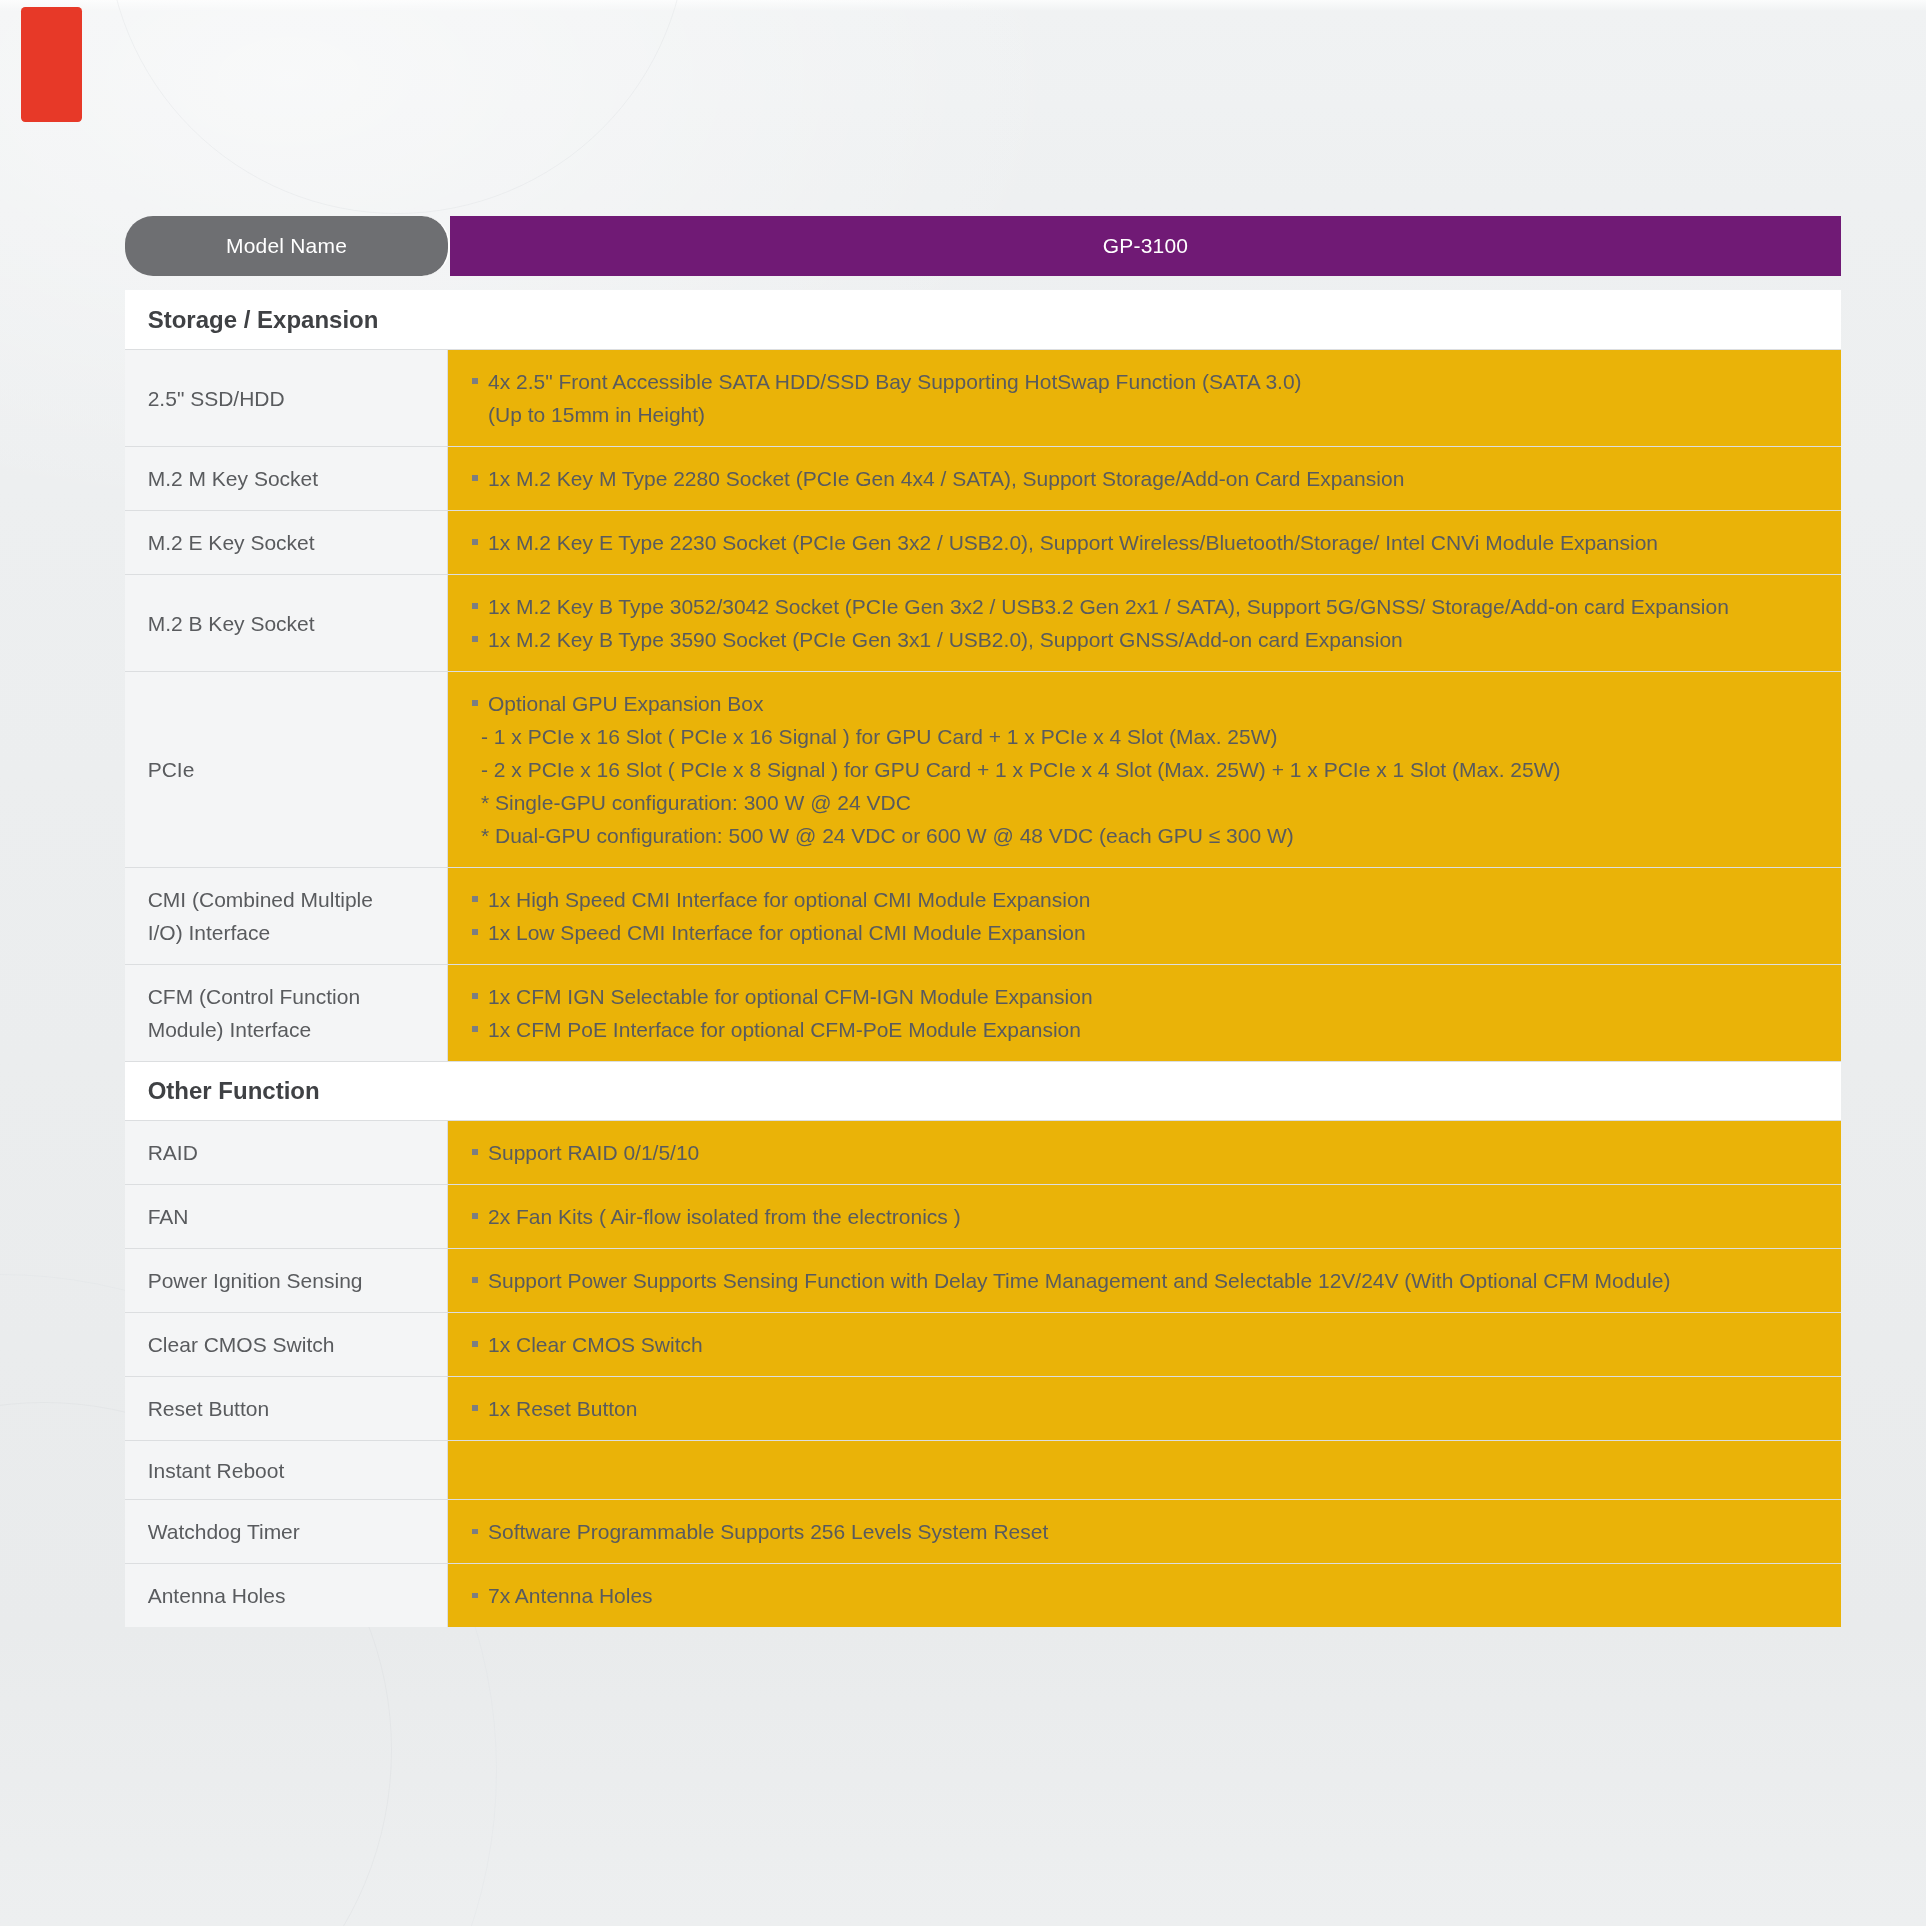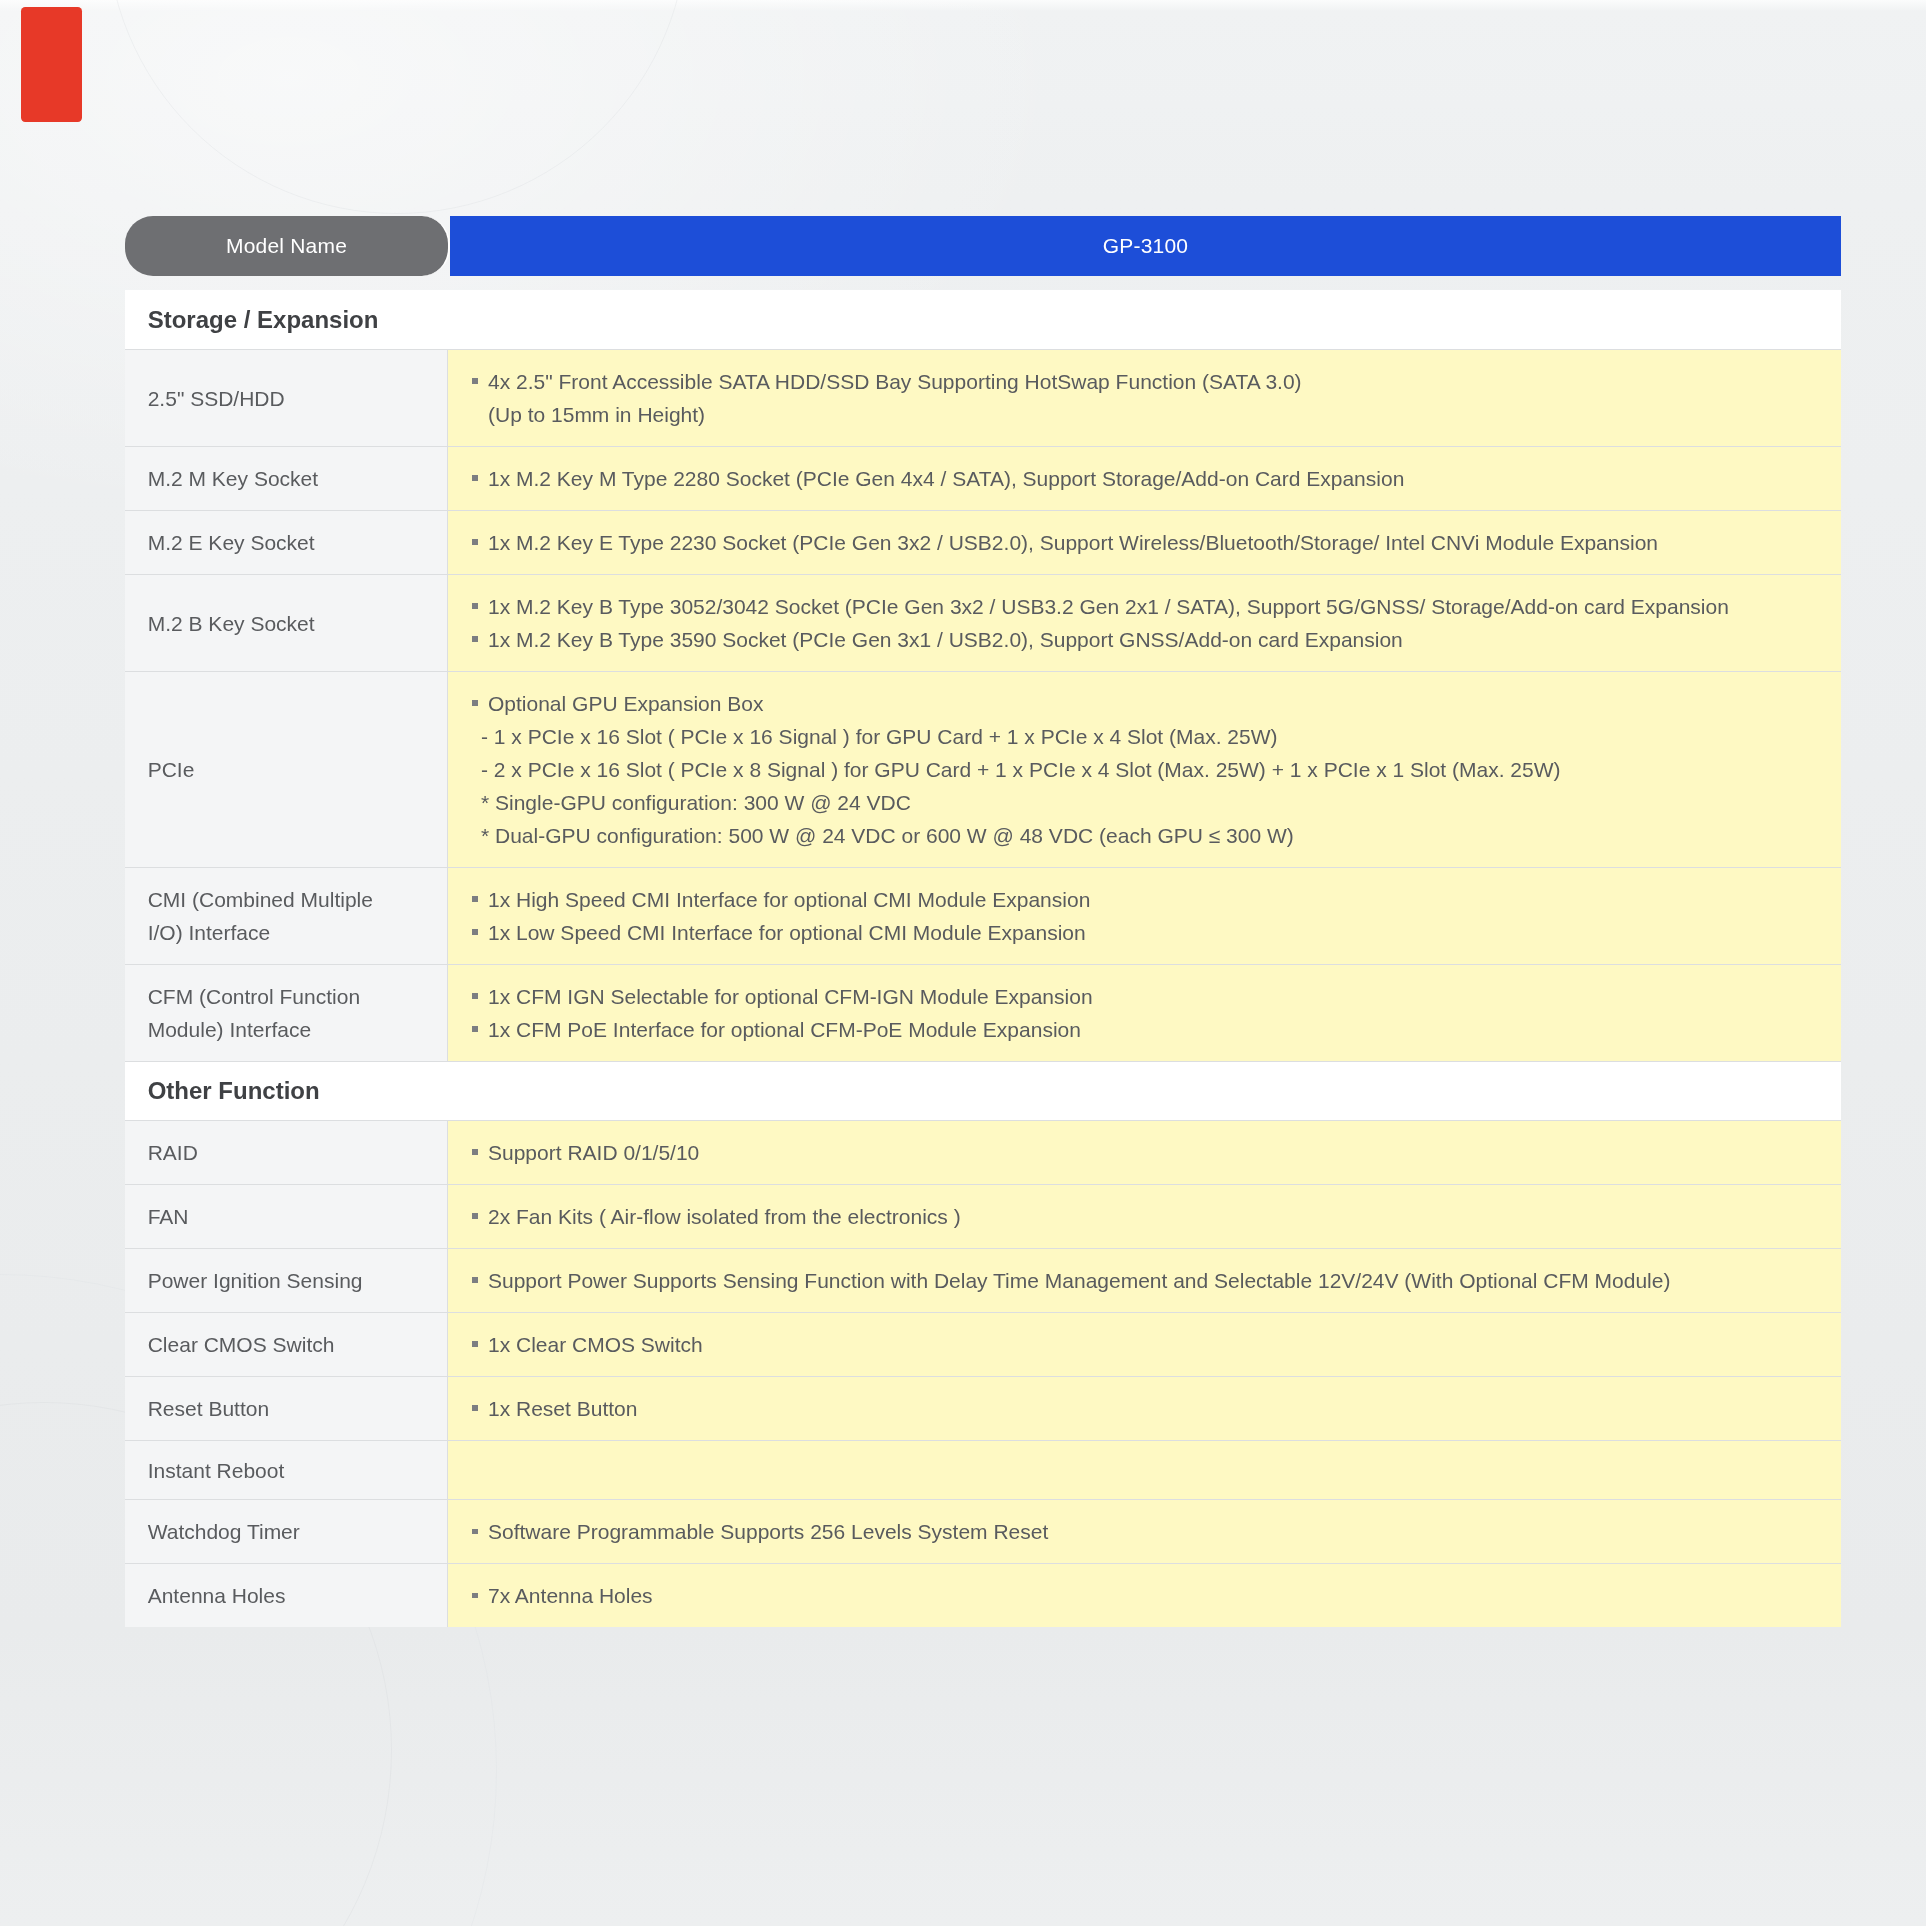--- a/index.html
+++ b/index.html
@@ -26,21 +26,21 @@
   .spec { position:absolute; left:125px; top:216px; width:1716px; }
 
   .spec-head { display:flex; height:60px; }
   .hcell { display:flex; align-items:center; justify-content:center;
            color:#ffffff; font-size:21px; letter-spacing:0.2px; }
   .hcell-label { width:323px; border-right:2.1px solid #ffffff; }
   .hcell-value { flex:1; }
 
   .head-gap { height:14px; }
 
-  .card { background:#fef9c3; }
+  .card { background:#eab308; }
 
   .band {
     height:59px; display:flex; align-items:center;
     padding:0 22.7px; box-sizing:border-box;
     font-size:24px; font-weight:bold; color:#3f4144;
     background:#ffffff; border-top:1.4px solid #dcdee0;
   }
   .card > :first-child { border-top:none; }
 
   .row { display:flex; border-top:1.4px solid #dcdee0; }
@@ -71,21 +71,21 @@
 
 <div class="arc arc1"></div>
 <div class="arc arc2"></div>
 <div class="arc arc3"></div>
 
 <div class="red-bar" style="background: rgb(231, 57, 40);"></div>
 
 <div class="spec">
   <div class="spec-head">
     <div class="hcell hcell-label" style="background: rgb(110, 111, 114); border-radius: 28px;">Model Name</div>
-    <div class="hcell hcell-value" style="background: #1d4ed8;">GP-3100</div>
+    <div class="hcell hcell-value" style="background: #701a75;">GP-3100</div>
   </div>
   <div class="head-gap"></div>
   <div class="card" id="spec-card">
       <div class="band">Storage / Expansion</div>
       <div class="row">
         <div class="lab">2.5" SSD/HDD</div>
         <div class="val">
           <div class="ln bullet">4x 2.5" Front Accessible SATA HDD/SSD Bay Supporting HotSwap Function (SATA 3.0)</div>
           <div class="ln cont">(Up to 15mm in Height)</div>
         </div>

